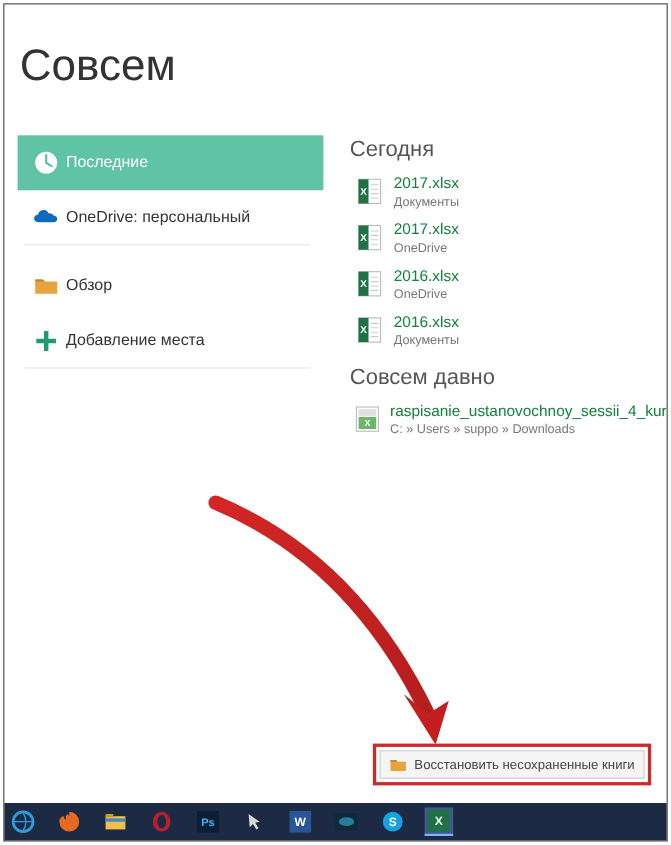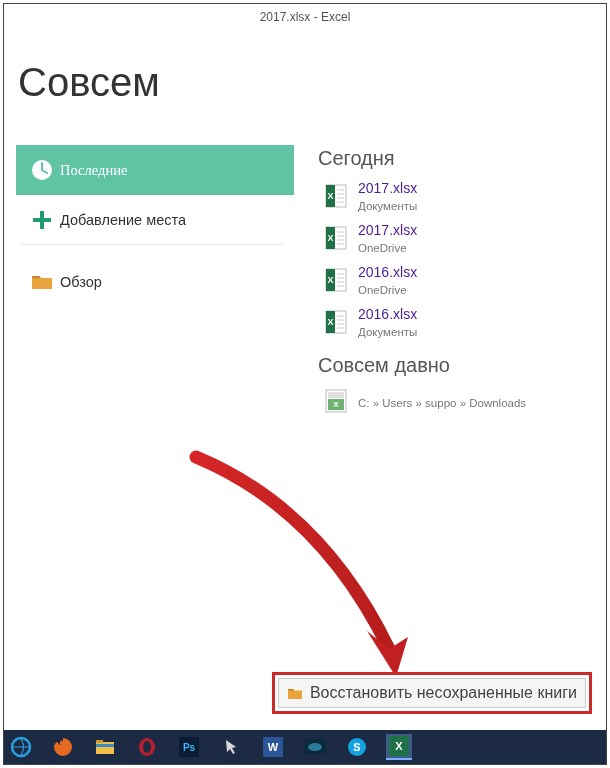--- a/index.html
+++ b/index.html
@@ -38,56 +38,56 @@
   .side-item {
     display: flex;
     align-items: center;
     height: 50px;
     padding-left: 8px;
     font-size: 14.5px;
     color: #333;
     cursor: pointer;
     position: relative;
   }
-  .side-item.active { background: #5fc3a4; color: #fff; font-family: Liberation Serif, serif; }
+  .side-item.active { background: #5fc3a4; color: #fff; }
   .side-item .ic { width: 36px; display: flex; justify-content: center; align-items: center; }
   .side-item:not(.active):not(.no-sep)::after {
     content: "";
     position: absolute;
     left: 6px; right: 12px; bottom: 0;
     height: 1px;
     background: #e5e5e5;
   }
   .filegroups { flex: 1; margin-left: 24px; overflow: hidden; }
   .group-title { font-size: 20px; color: #555; margin-bottom: 6px; margin-top: 2px; }
   .file-item {
     display: flex;
     align-items: center;
     padding: 4px 0 6px 0;
     cursor: pointer;
   }
   .file-ic { width: 36px; display:flex; align-items:center; justify-content:center; }
   .file-txt { margin-left: 4px; }
-  .file-name { font-size: 14px; color: #4c1d95; white-space: nowrap; }
+  .file-name { font-size: 14px; color: #15803d; white-space: nowrap; }
   .file-loc { font-size: 11.5px; color: #777; margin-top: 4px; white-space: nowrap; }
   .recover-btn {
     position: absolute;
     right: 14px;
     bottom: 50px;
     border: 3px solid #cc2a2a;
     padding: 3px;
     background: #fff;
   }
   .recover-inner {
     display: flex;
     align-items: center;
     border: 1px solid #ccc;
     background: #f5f5f5;
     padding: 5px 8px;
-    font-size: 16px;
+    font-size: 12px;
     color: #444;
     cursor: pointer;
   }
   .recover-inner .fold { margin-right: 7px; }
   .taskbar {
     position: absolute;
     left: 0; right: 0; bottom: 0;
     height: 34px;
     background: #1d2a44;
     display: flex;
@@ -105,57 +105,64 @@
     height: 245px;
     pointer-events: none;
   }
   svg { display: block; }
 </style>
 </head>
 <body>
 
 <div class="frame">
 
-  <div class="titlebar">2017.xlsx - Excel</div>
 
   <div class="page-title">Совсем</div>
 
   <div class="content">
     <div class="sidebar">
 
       <div class="side-item active">
         <span class="ic">
           <svg width="26" height="26" viewBox="0 0 26 26">
               <circle cx="13" cy="13" r="11" fill="#fff"></circle>
               <circle cx="13" cy="13" r="11" fill="none" stroke="#5fc3a4" stroke-width="2"></circle>
               <path d="M13 6v7l5 3" stroke="#5fc3a4" stroke-width="2" fill="none" stroke-linecap="round"></path>
             </svg>
         </span>
         <span>Последние</span>
       </div>
 
-
-
       <div class="side-item">
         <span class="ic">
           <svg width="26" height="26" viewBox="0 0 26 26">
-              <path d="M11 4h4v7h7v4h-7v7h-4v-7H4v-4h7z" fill="#1f9b6c"></path>
-            </svg>
-        </span>
-        <span>Добавление места</span>
-      </div>
+              <path d="M6 17c-3 0-4-2-4-3.5 0-2 1.8-3.2 3.5-3.2C6 7 9 5.5 11.5 6c2.3.4 3.4 2 3.7 3 2-.3 4 .7 4.3 2 2 .2 3.5 1.3 3.5 3 0 2-1.7 3-3.5 3H6z" fill="#0f6ab9"></path>
+            </svg>
+        </span>
+        <span>OneDrive: персональный</span>
+      </div>
+
 
       <div class="side-item no-sep" style="margin-top:12px">
         <span class="ic">
           <svg width="26" height="26" viewBox="0 0 26 26">
               <path d="M3 7h7l2 2h11v11H3z" fill="#e8a33d"></path>
               <path d="M3 7h7l2 2H3z" fill="#c4852a"></path>
             </svg>
         </span>
         <span>Обзор</span>
+      </div>
+
+      <div class="side-item">
+        <span class="ic">
+          <svg width="26" height="26" viewBox="0 0 26 26">
+              <path d="M11 4h4v7h7v4h-7v7h-4v-7H4v-4h7z" fill="#1f9b6c"></path>
+            </svg>
+        </span>
+        <span>Добавление места</span>
       </div>
 
     </div>
 
     <div class="filegroups">
 
       <div class="group-title">Сегодня</div>
 
       <div class="file-item">
         <span class="file-ic">
@@ -234,20 +241,21 @@
       <div class="file-item">
         <span class="file-ic">
           <svg width="28" height="28" viewBox="0 0 28 28">
               <rect x="4" y="3" width="20" height="22" fill="#fff" stroke="#bbb"></rect>
               <rect x="6" y="5" width="16" height="6" fill="#e0e0e0"></rect>
               <rect x="6" y="12" width="16" height="11" fill="#6db56d"></rect>
               <text x="14" y="20" font-size="8" fill="#fff" text-anchor="middle" font-weight="bold">X</text>
             </svg>
         </span>
         <span class="file-txt">
+          <div class="file-name">raspisanie_ustanovochnoy_sessii_4_kur</div>
           <div class="file-loc">C: » Users » suppo » Downloads</div>
         </span>
       </div>
 
     </div>
   </div>
 
   <svg class="arrow" viewBox="0 0 260 245">
     <defs>
       <linearGradient id="ag" x1="0" y1="0" x2="1" y2="1">

